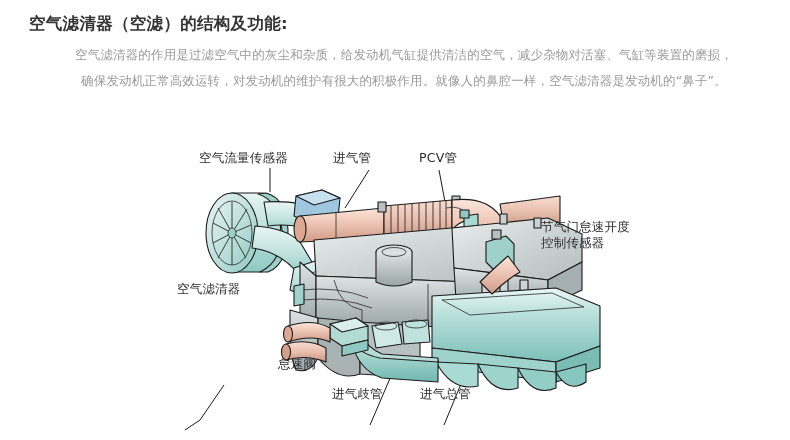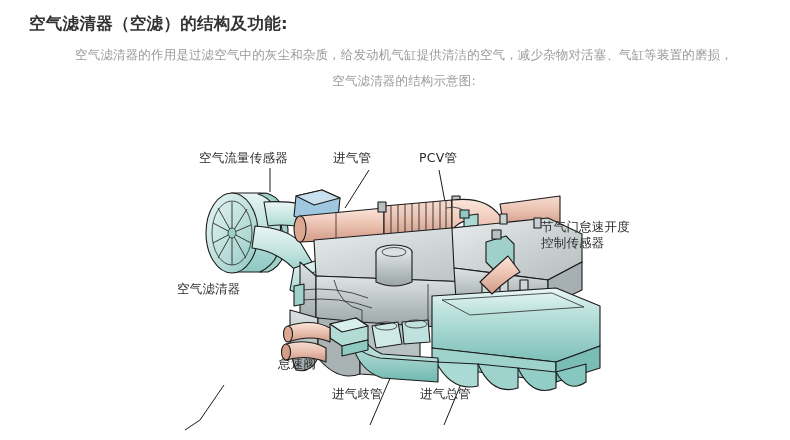--- a/index.html
+++ b/index.html
@@ -89,21 +89,21 @@
 </style>
 </head>
 <body>
 
 <div class="page">
 
   <div class="article">
     <h1 class="article-title">空气滤清器（空滤）的结构及功能:</h1>
     <p class="article-body">
       <span class="para-line">空气滤清器的作用是过滤空气中的灰尘和杂质，给发动机气缸提供清洁的空气，减少杂物对活塞、气缸等装置的磨损，</span>
-      <span class="para-line">空气滤清器的结构示意图:</span>
+      <span class="para-line">确保发动机正常高效运转，对发动机的维护有很大的积极作用。就像人的鼻腔一样，空气滤清器是发动机的“鼻子”。</span>
     </p>
   </div>
 
   <div class="figure">
     <svg width="790" height="310" viewBox="0 0 790 310" xmlns="http://www.w3.org/2000/svg">
       <defs>
         <linearGradient id="gTealDrum" x1="0" y1="0" x2="0" y2="1">
           <stop offset="0%" stop-color="#e6f5f3"></stop>
           <stop offset="45%" stop-color="#bce0dc"></stop>
           <stop offset="100%" stop-color="#8ecac3"></stop>

